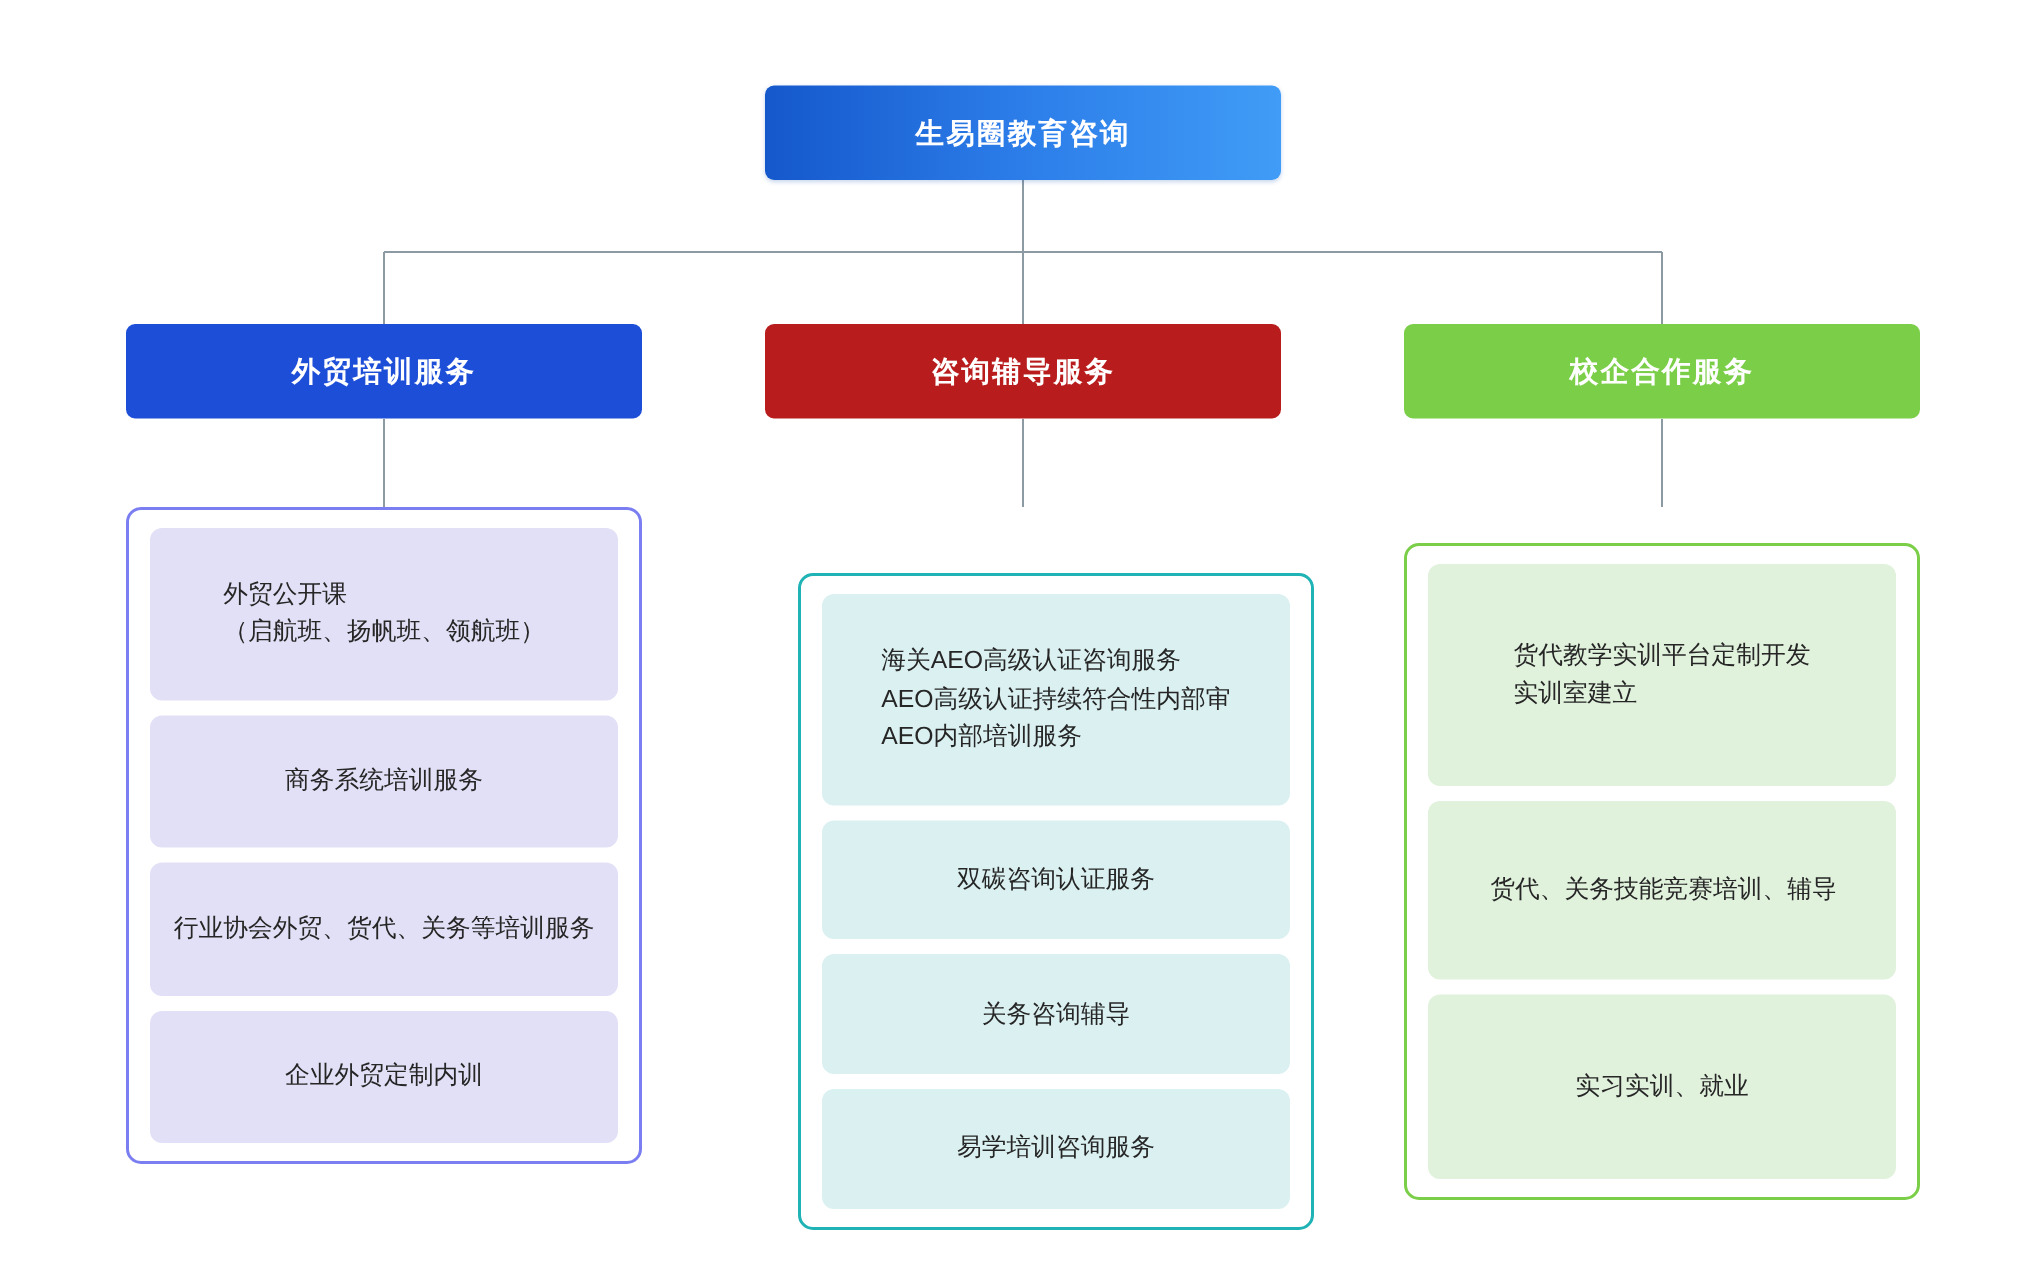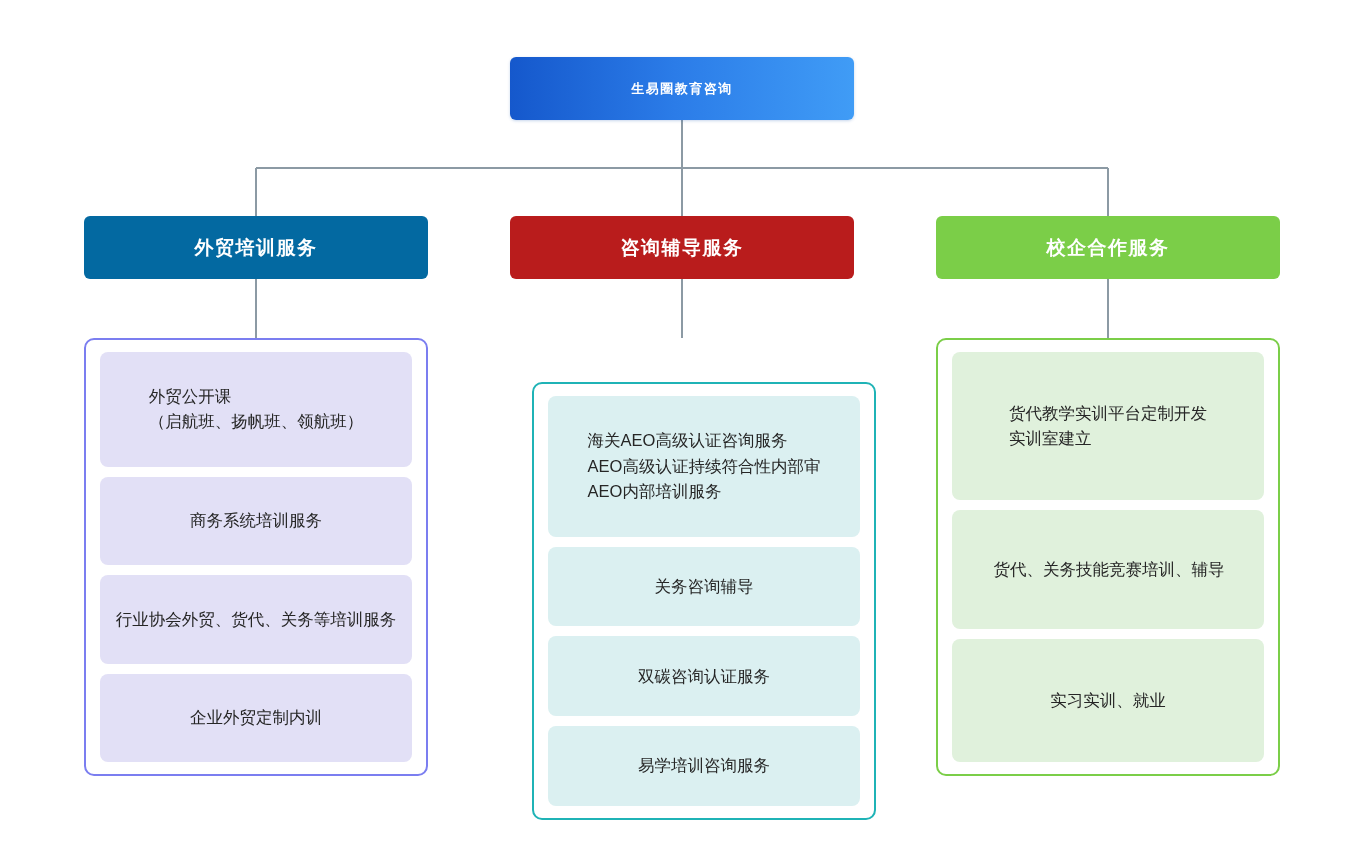--- a/index.html
+++ b/index.html
@@ -41,21 +41,21 @@
     height: 63px;
     border-radius: 6px;
     background: linear-gradient(90deg, #1558cc 0%, #2b7ce8 48%, #409cf6 100%);
     display: flex;
     align-items: center;
     justify-content: center;
     box-shadow: 0 1px 3px rgba(30, 90, 180, 0.25);
   }
   .root-node .root-label {
     color: #ffffff;
-    font-size: 13px;
+    font-size: 19px;
     font-weight: bold;
     letter-spacing: 1.5px;
   }
 
   
   .col-header {
     position: absolute;
     top: 216px;
     width: 344px;
     height: 63px;
@@ -63,41 +63,41 @@
     display: flex;
     align-items: center;
     justify-content: center;
   }
   .col-header .header-label {
     color: #ffffff;
     font-size: 19px;
     font-weight: bold;
     letter-spacing: 1.5px;
   }
-  .col-header.col-0 { left: 84px;  background: #0369a1; }
+  .col-header.col-0 { left: 84px;  background: #1d4ed8; }
   .col-header.col-1 { left: 510px; background: #b91c1c; }
   .col-header.col-2 { left: 936px; background: #7bce48; width: 344px; }
 
   
   .col-box {
     position: absolute;
     top: 338px;
     width: 344px;
     height: 438px;
     border-radius: 10px;
     border: 2px solid #cccccc;
     box-sizing: border-box;
     display: flex;
     flex-direction: column;
     justify-content: space-between;
     padding: 12px 14px;
   }
   .col-box.col-0 { left: 84px;  border-color: #7b7ef0; }
   .col-box.col-1 { left: 532px; border-color: #1fb3b6; margin-top: 44px; }
-  .col-box.col-2 { left: 936px; border-color: #7bce48; }
+  .col-box.col-2 { left: 936px; border-color: #7bce48; margin-top: 24px; }
 
   .item {
     border-radius: 8px;
     display: flex;
     align-items: center;
     justify-content: center;
     text-align: left;
     color: #262626;
     font-size: 16.5px;
     line-height: 1.55;
@@ -183,25 +183,25 @@
       <span class="item-text">企业外贸定制内训</span>
     </div>
   </div>
 
   <div class="col-box col-1">
     <div class="item i0">
       <span class="item-text">海关AEO高级认证咨询服务
 AEO高级认证持续符合性内部审
 AEO内部培训服务</span>
     </div>
+    <div class="item i2">
+      <span class="item-text">双碳咨询认证服务</span>
+    </div>
     <div class="item i1">
       <span class="item-text">关务咨询辅导</span>
-    </div>
-    <div class="item i2">
-      <span class="item-text">双碳咨询认证服务</span>
     </div>
     <div class="item i3">
       <span class="item-text">易学培训咨询服务</span>
     </div>
   </div>
 
   <div class="col-box col-2">
     <div class="item i0">
       <span class="item-text">货代教学实训平台定制开发
 实训室建立</span>

